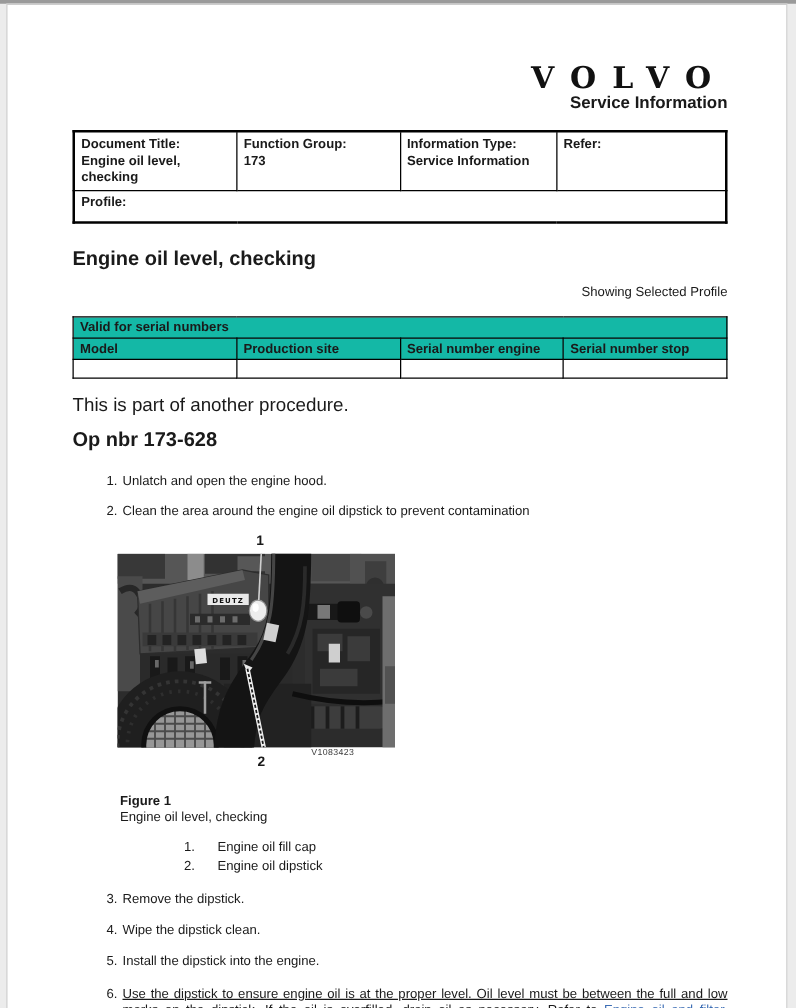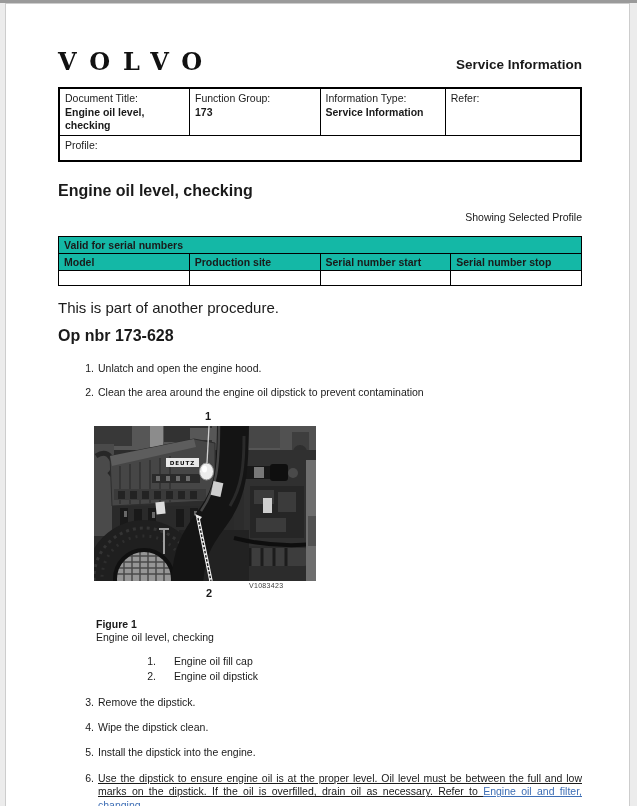--- a/index.html
+++ b/index.html
@@ -2,28 +2,28 @@
 <html><head>
 <meta charset="utf-8">
 <style>
   * { margin:0; padding:0; box-sizing:border-box; }
   html,body { background:#ececec; font-family:"Liberation Sans",sans-serif; color:#1a1a1a; }
   .topbar { height:3px; background:#9a9a9a; width:100%; }
   .page { margin:0 7px 0 5px; background:#ffffff; border:1px solid #cdcdcd; min-height:801px; }
   .content { padding:0 47px 30px 52px; }
 
   
-  .doc-header { padding-top:46px; display:flex; justify-content:space-between; align-items:flex-end; }
+  .doc-header { padding-top:46px; display:flex; justify-content:space-between; align-items:flex-end;flex-direction:column; }
   .volvo-logo { font-family:"DejaVu Serif",serif; font-weight:bold; font-size:24px; letter-spacing:13px; color:#111; line-height:1; }
   .service-info { font-weight:bold; font-size:13.5px; padding-bottom:2px; }
 
   
   table.info-table { width:100%; border-collapse:collapse; border:2px solid #000; margin-top:13px; table-layout:fixed; }
   table.info-table td { border:1px solid #000; vertical-align:top; padding:3px 5px 2px 5px; font-size:10.5px; line-height:1.3; }
-  table.info-table .lbl { font-weight:normal; }
+  table.info-table .lbl { font-weight:bold; }
   table.info-table .val { font-weight:bold; }
   table.info-table tr.r1 td { height:29px; }
   table.info-table tr.r2 td { height:26px; }
 
   h1.title { margin-top:20px; font-size:16px; font-weight:bold; }
   .profile-note { margin-top:11px; text-align:right; font-size:10.5px; }
 
   
   table.serial-table { width:100%; border-collapse:collapse; margin-top:13px; table-layout:fixed; }
   table.serial-table td { border:1px solid #000; font-size:10.5px; font-weight:bold; padding:1px 5px; }
@@ -103,21 +103,21 @@
     <div class="profile-note">Showing Selected Profile</div>
 
     <table class="serial-table">
       <tbody>
           <tr class="gray">
         <td colspan="4">Valid for serial numbers</td>
       </tr>
       <tr class="gray">
         <td style="width:19%">Model</td>
         <td style="width:23%">Production site</td>
-        <td style="width:29%">Serial number start</td>
+        <td style="width:29%">Serial number engine</td>
         <td style="width:29%">Serial number stop</td>
       </tr>
       <tr class="empty">
         <td></td>
         <td></td>
         <td></td>
         <td></td>
       </tr>
     </tbody>
       </table>

